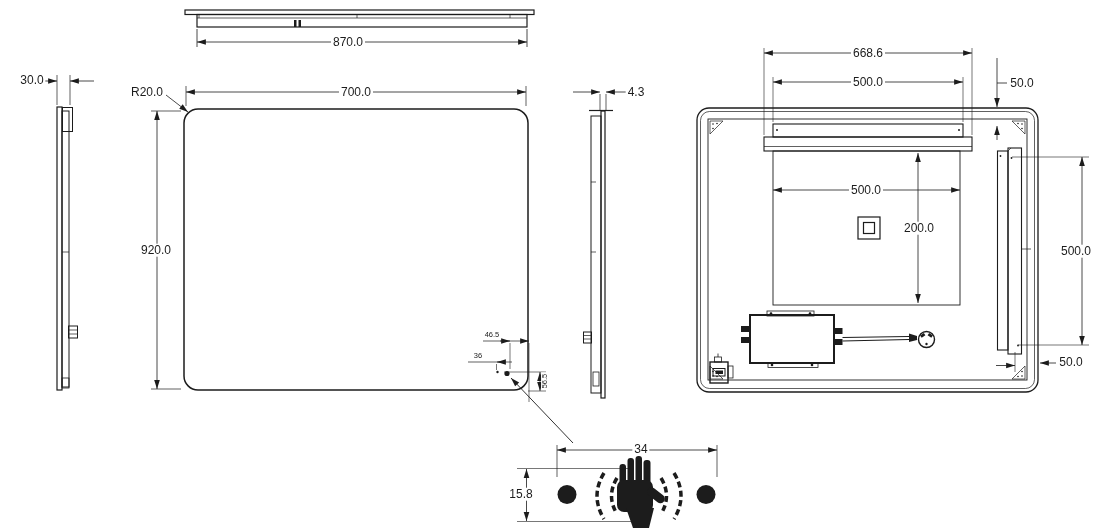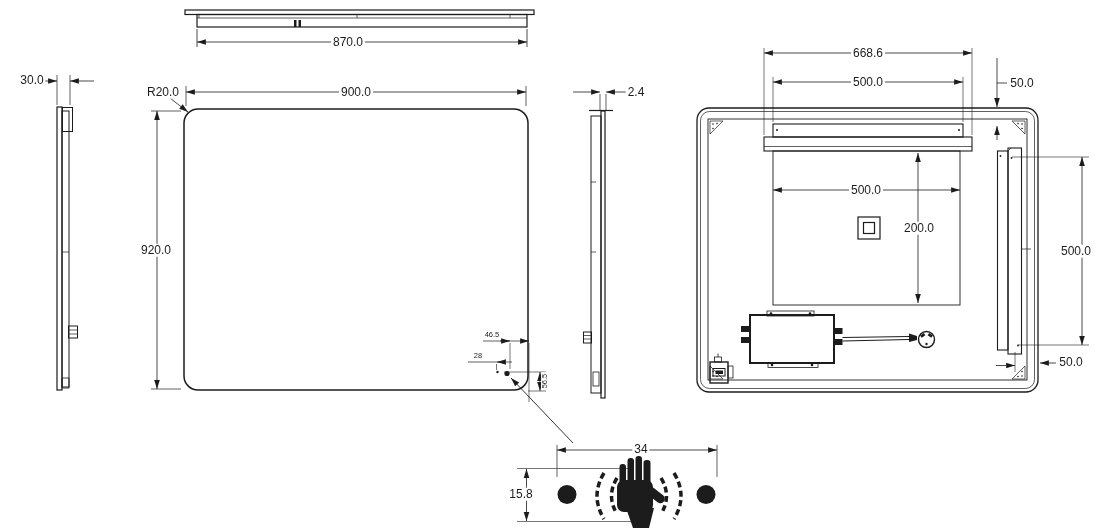--- a/index.html
+++ b/index.html
@@ -232,27 +232,27 @@
         <rect x="648" y="486" width="20" height="9" rx="4.5" transform="rotate(38 650 490)"></rect>
         <path d="M626,508 h28 l-5,20 h-16 Z"></path>
       </g>
     </g>
   </g>
 </svg>
 
 <div class="labels">
   <div class="dim-label" style="left:348px;top:42px">870.0</div>
   <div class="dim-label" style="left:32px;top:80px">30.0</div>
-  <div class="dim-label" style="left:163px;top:92px">R20.0</div>
-  <div class="dim-label" style="left:356px;top:92px">900.0</div>
+  <div class="dim-label" style="left:147px;top:92px">R20.0</div>
+  <div class="dim-label" style="left:356px;top:92px">700.0</div>
   <div class="dim-label" style="left:156px;top:250px">920.0</div>
   <div class="dim-label small" style="left:492px;top:335px">46.5</div>
-  <div class="dim-label small" style="left:478px;top:356px">28</div>
+  <div class="dim-label small" style="left:478px;top:356px">36</div>
   <div class="dim-label small rot" style="left:545px;top:381px">56.5</div>
-  <div class="dim-label" style="left:636px;top:92px">2.4</div>
+  <div class="dim-label" style="left:636px;top:92px">4.3</div>
   <div class="dim-label" style="left:868px;top:53px">668.6</div>
   <div class="dim-label" style="left:868px;top:82px">500.0</div>
   <div class="dim-label" style="left:1022px;top:83px">50.0</div>
   <div class="dim-label" style="left:866px;top:190px">500.0</div>
   <div class="dim-label" style="left:919px;top:228px">200.0</div>
   <div class="dim-label" style="left:1076px;top:251px">500.0</div>
   <div class="dim-label" style="left:1071px;top:362px">50.0</div>
   <div class="dim-label" style="left:641px;top:449px">34</div>
   <div class="dim-label" style="left:521px;top:494px">15.8</div>
 </div>

